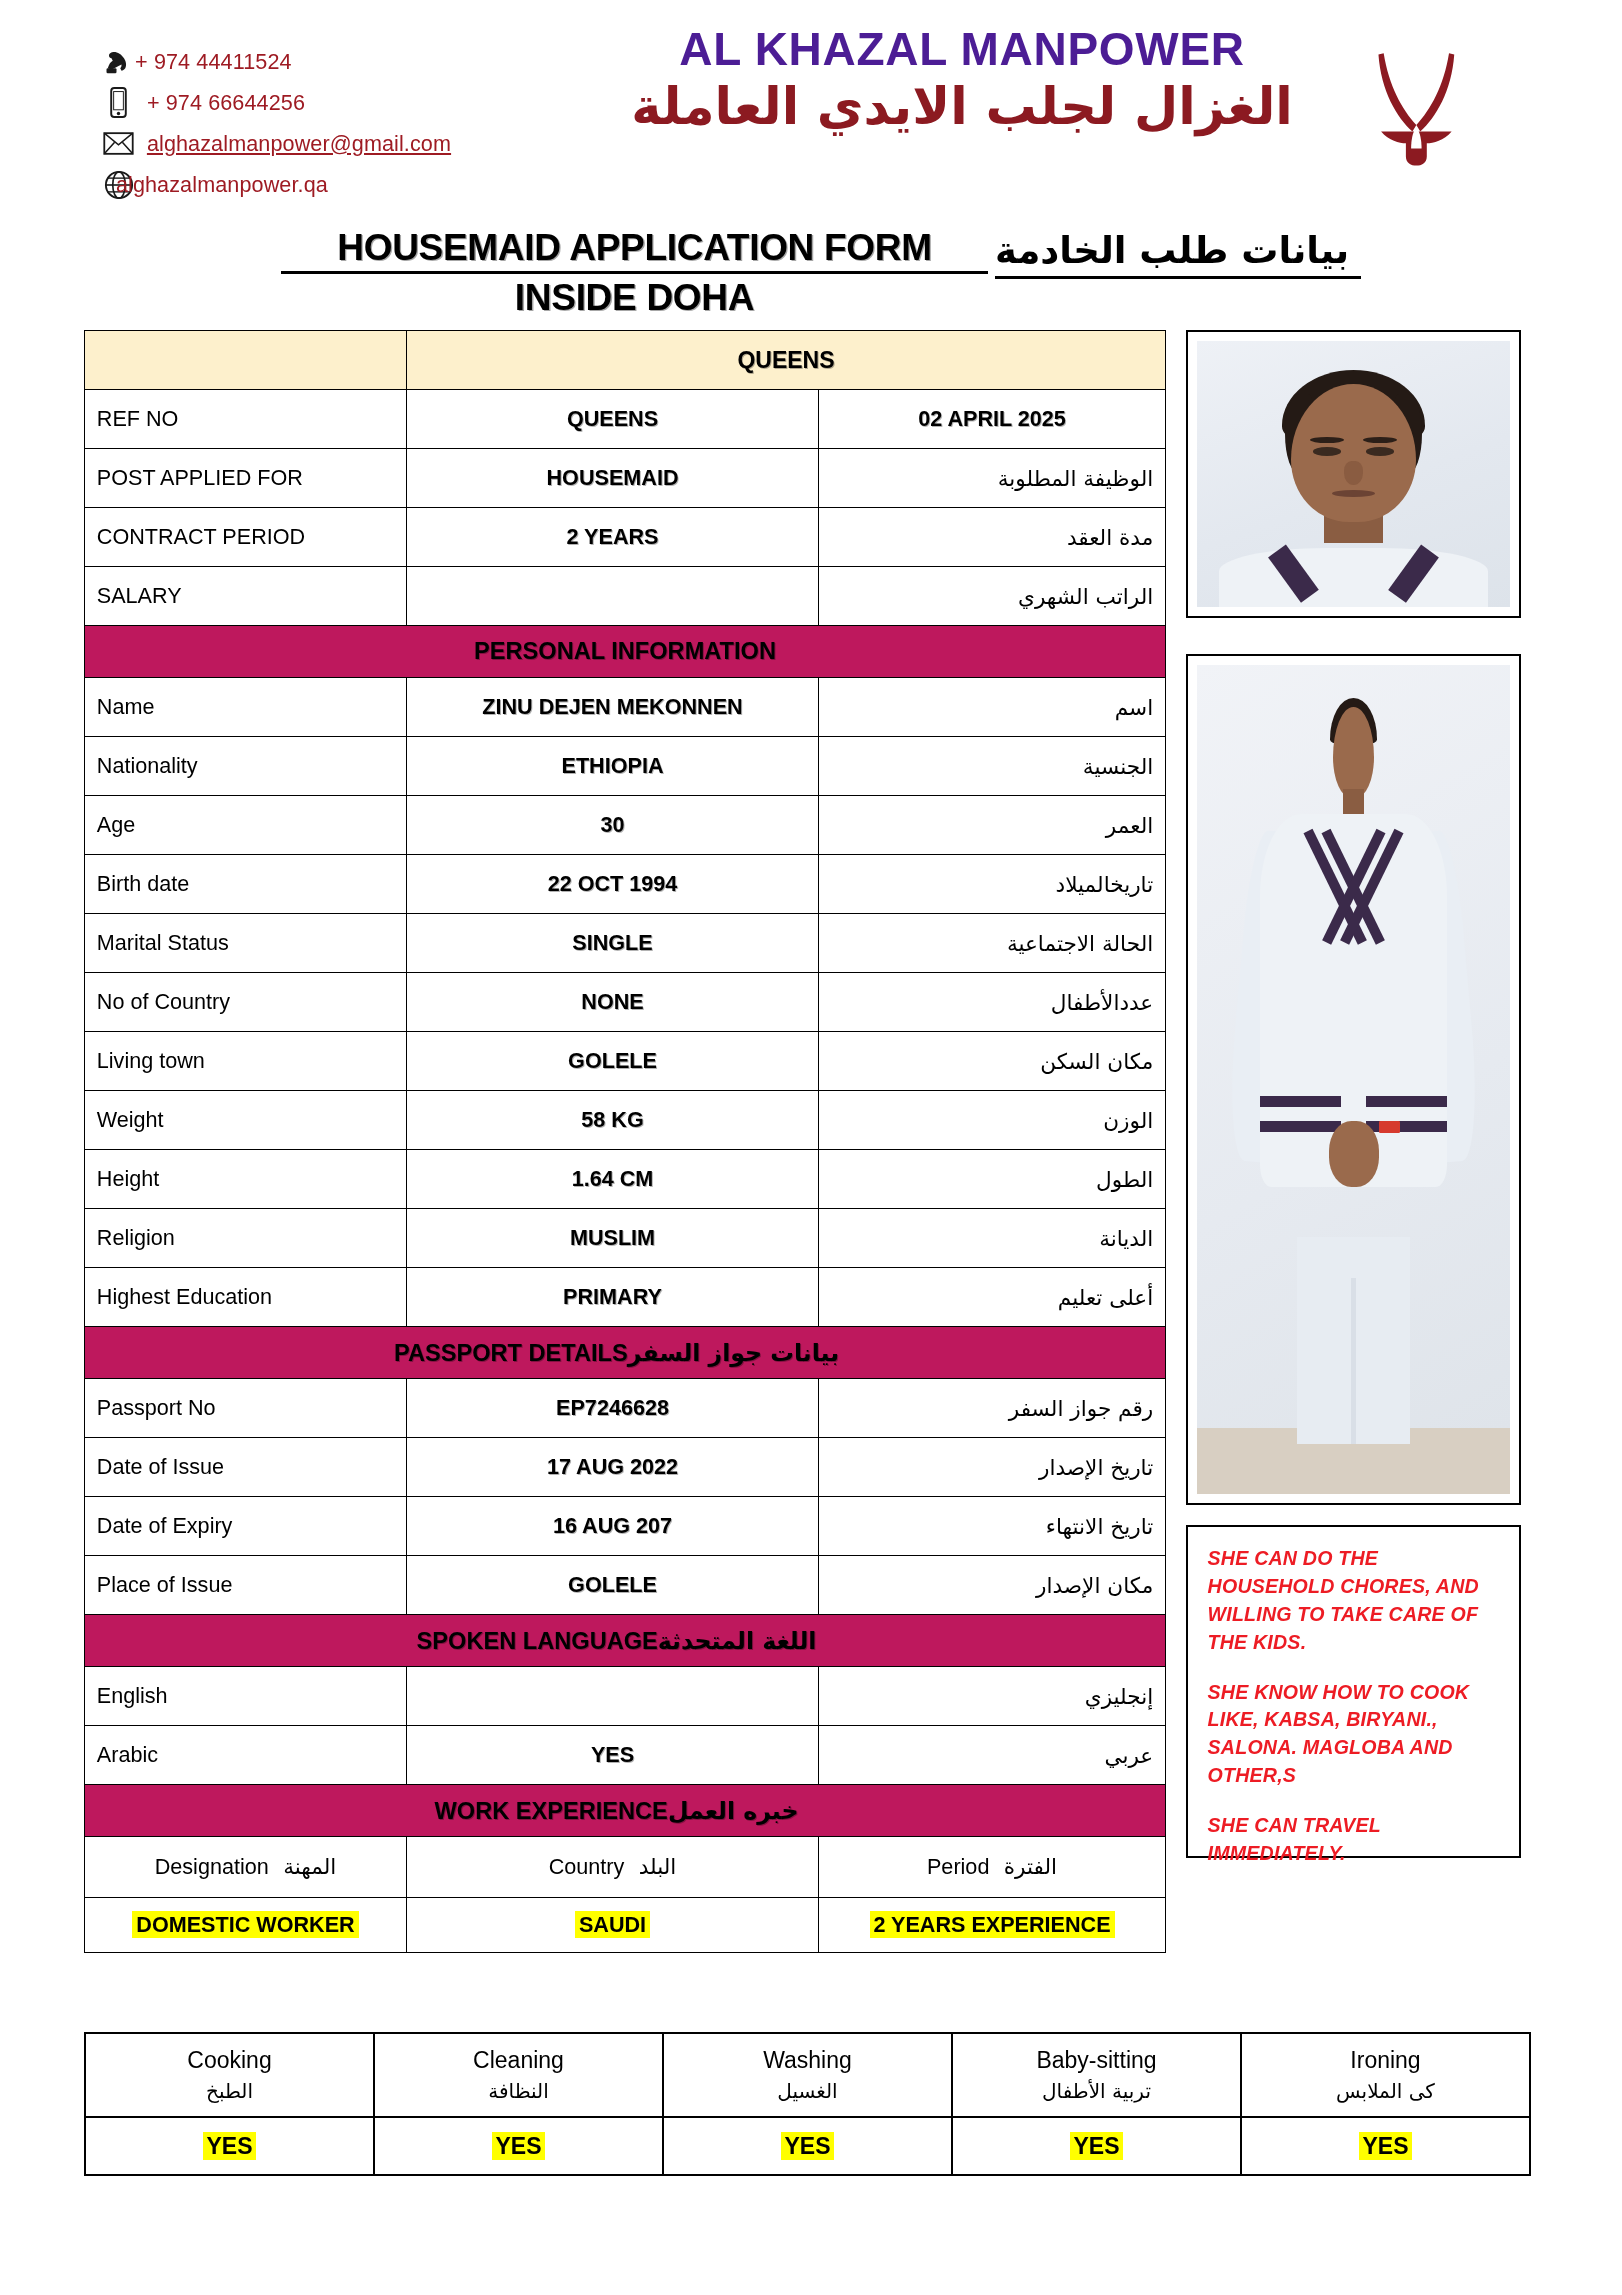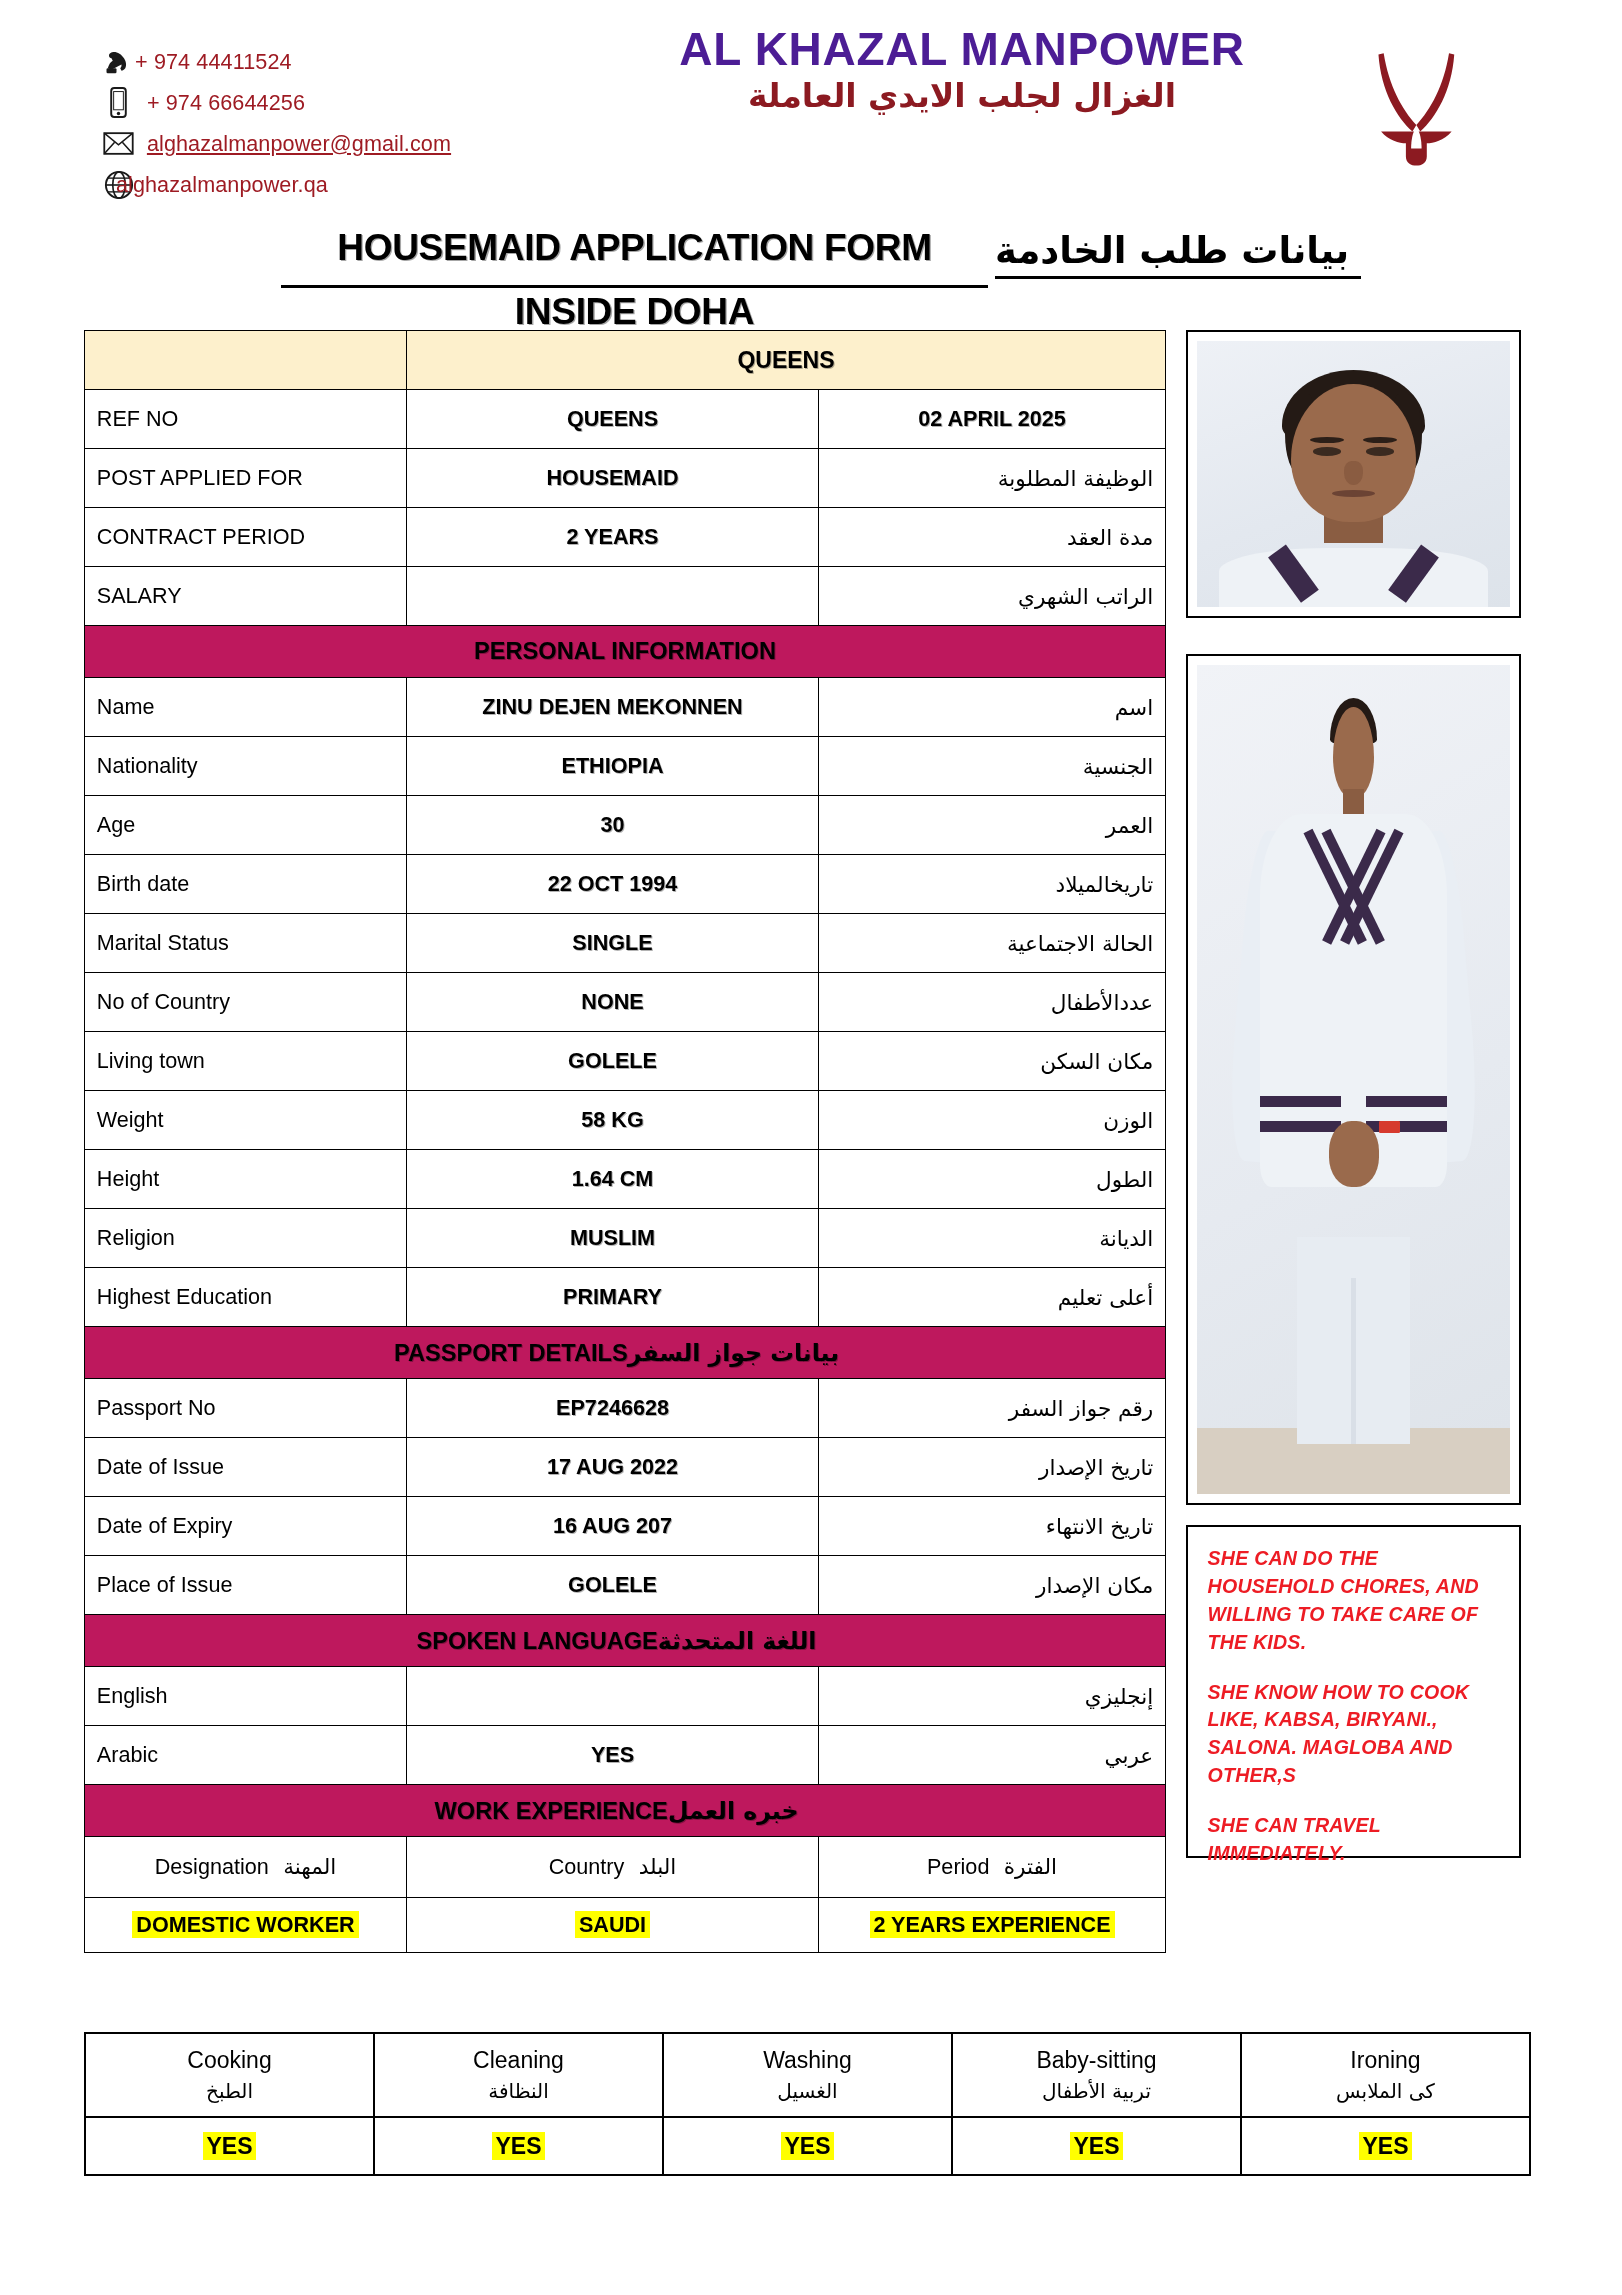--- a/index.html
+++ b/index.html
@@ -20,33 +20,33 @@
   .contact-txt.underline{text-decoration:underline;}
   .contact-row.r1 .contact-txt{margin-left:-11.8px;}
   .contact-row.r4 .contact-txt{margin-left:-31px;}
 
   .brand{position:absolute;left:576px;top:25px;width:772px;text-align:center;}
   .brand-en{
     color:#4c1d95;font-size:46px;font-weight:700;letter-spacing:0.7px;
     font-family:"Liberation Sans","DejaVu Sans",sans-serif;line-height:1.05;
   }
   .brand-ar{
-    color:#8C1A21;font-size:33px;font-weight:700;direction:rtl;
+    color:#8C1A21;font-size:51px;font-weight:700;direction:rtl;
     font-family:"DejaVu Sans",sans-serif;line-height:1.2;margin-top:2.6px;
   }
   .logo-mark{position:absolute;left:1368px;top:36px;width:98px;height:131px;}
 
   
   .title-wrap{position:absolute;left:0;top:226px;width:1623px;height:98px;}
   .title-en{
     position:absolute;left:281px;top:1.3px;width:707px;text-align:center;
     font-size:37px;font-weight:700;letter-spacing:-0.3px;
     text-shadow:1.3px 1.3px 0 rgba(0,0,0,.35);
   }
-  .title-en .l1{display:block;border-bottom:3.9px solid #000;padding-bottom:16px;}
+  .title-en .l1{display:block;border-bottom:3.9px solid #000;padding-bottom:2px;}
   .title-en .l2{display:block;padding-top:2.6px;}
   .title-ar{
     position:absolute;left:995px;top:3.3px;width:366px;text-align:left;
     font-size:37px;font-weight:700;direction:rtl;
     font-family:"DejaVu Sans",sans-serif;
     border-bottom:3.9px solid #000;padding-bottom:3.9px;
   }
 
   
   .main-table{

